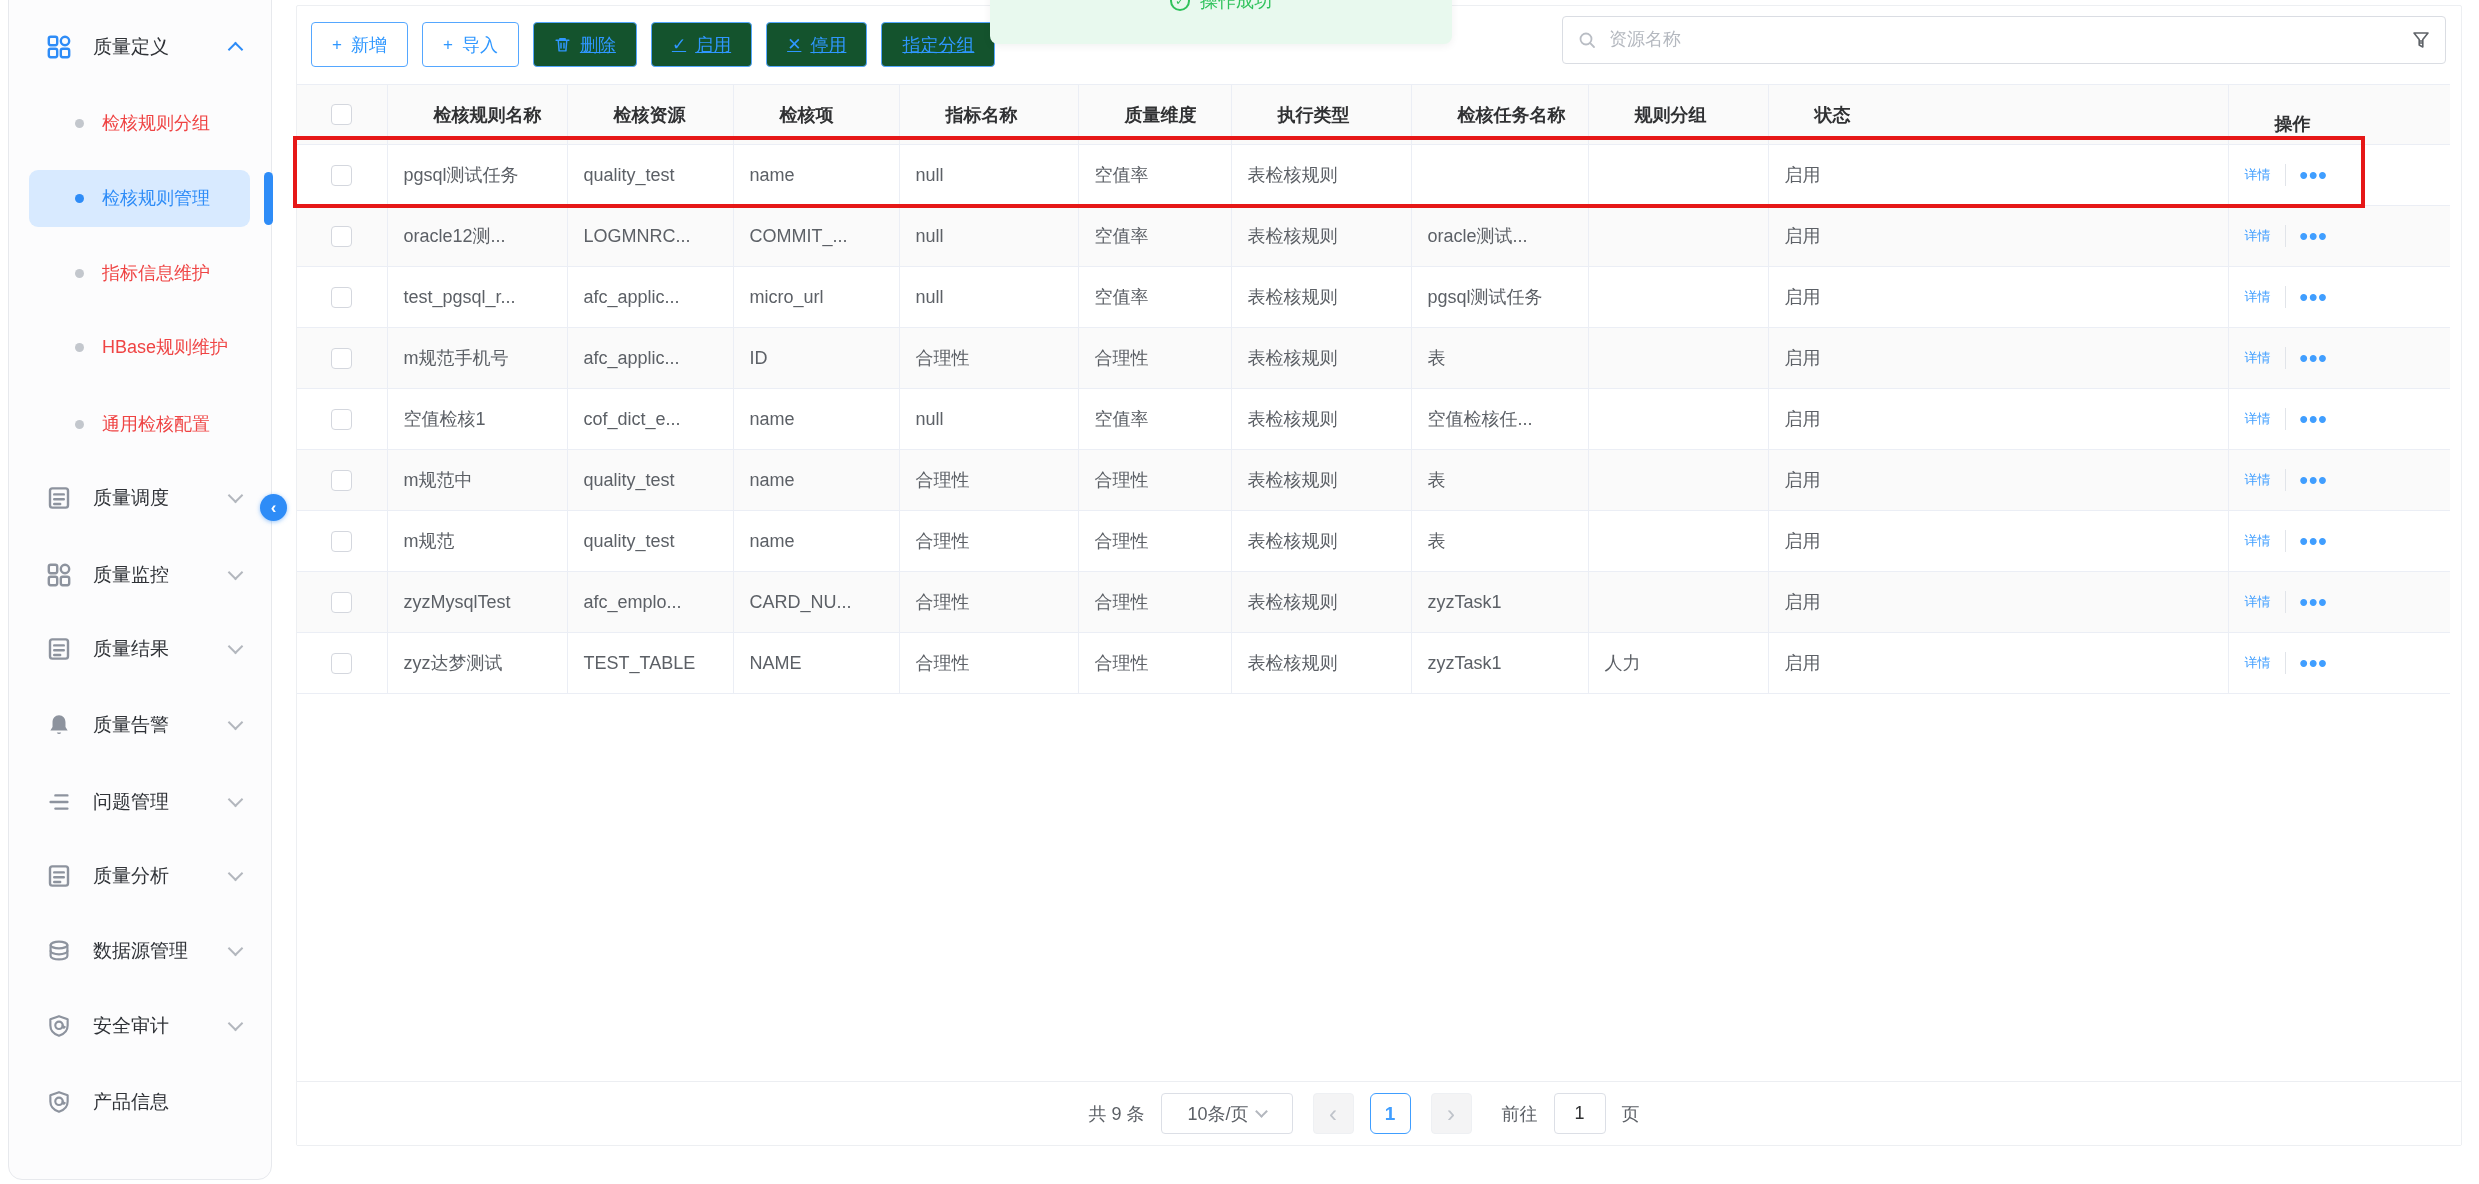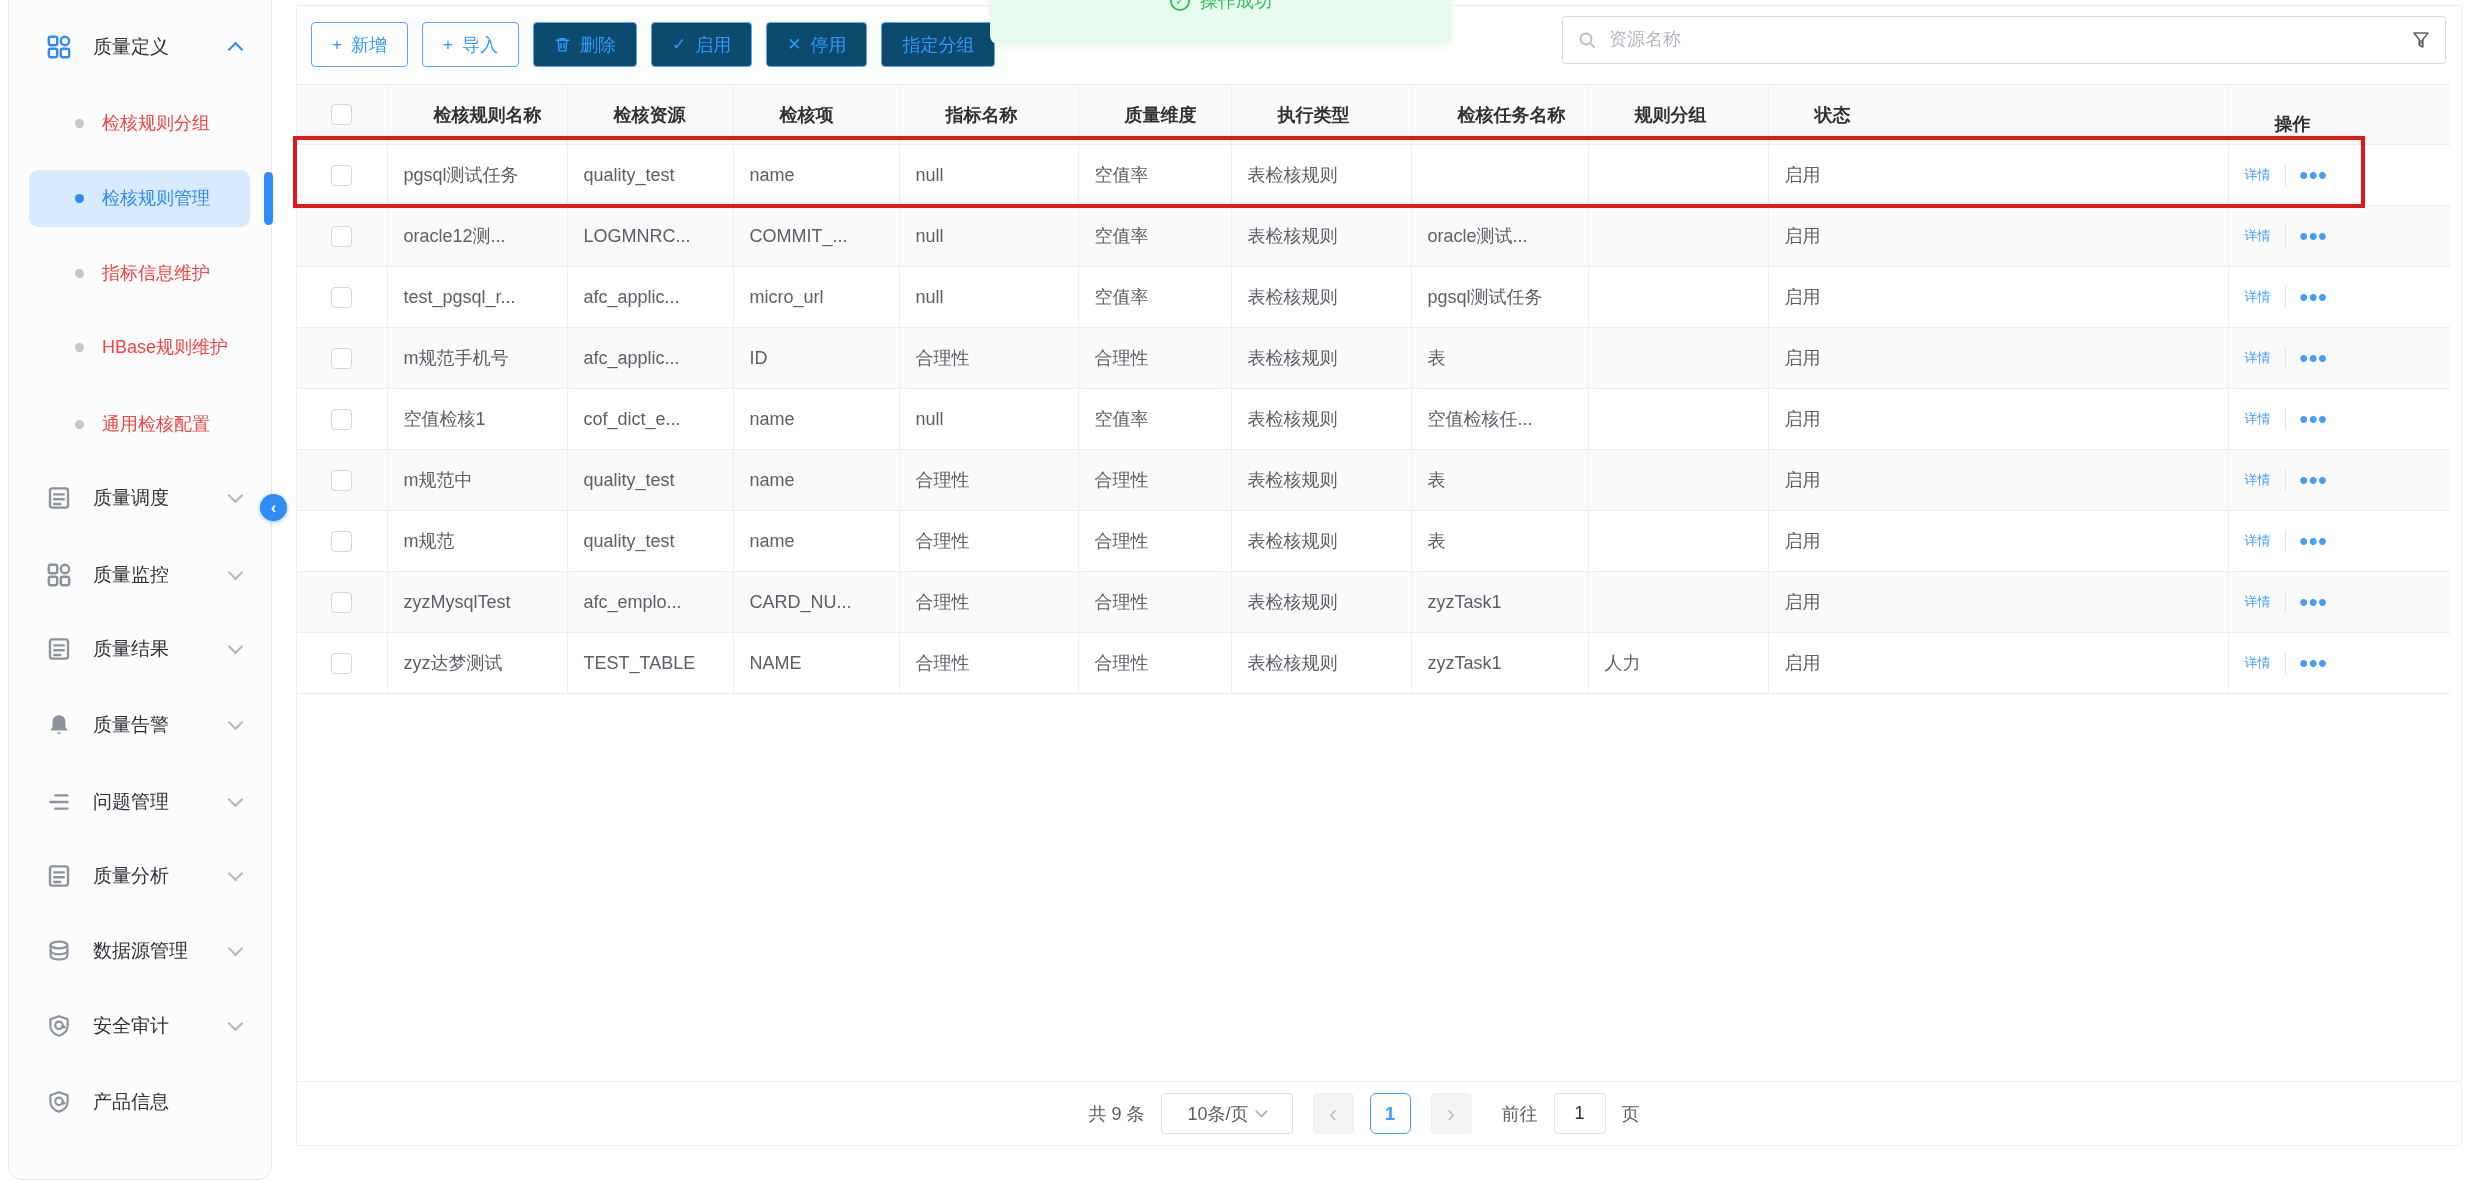--- a/index.html
+++ b/index.html
@@ -39,21 +39,21 @@
     background:#fff; border:1px solid #edeff2; border-radius:2px;
   }
 
   
   .toolbar { position:absolute; left:14px; top:16px; display:flex; gap:14px; }
   .tb-btn {
     height:45px; padding:0 20px; display:flex; align-items:center; gap:9px;
     border:1px solid #55a7ff; border-radius:4px; background:#fff; color:#2f97ff;
     font-size:18px; cursor:pointer; white-space:nowrap;
   }
-  .tb-btn.gray { background:#0c4a6e; }
+  .tb-btn.gray { background:#14532d;text-decoration:underline; }
   .tb-ic { font-size:17px; line-height:1; }
   .tb-ic svg { display:block; }
 
   
   .search-box {
     position:absolute; right:15px; top:10px; width:884px; height:48px;
     border:1px solid #dadde3; border-radius:4px; background:#fff;
     display:flex; align-items:center; padding:0 14px; gap:12px;
   }
   .search-box input {

